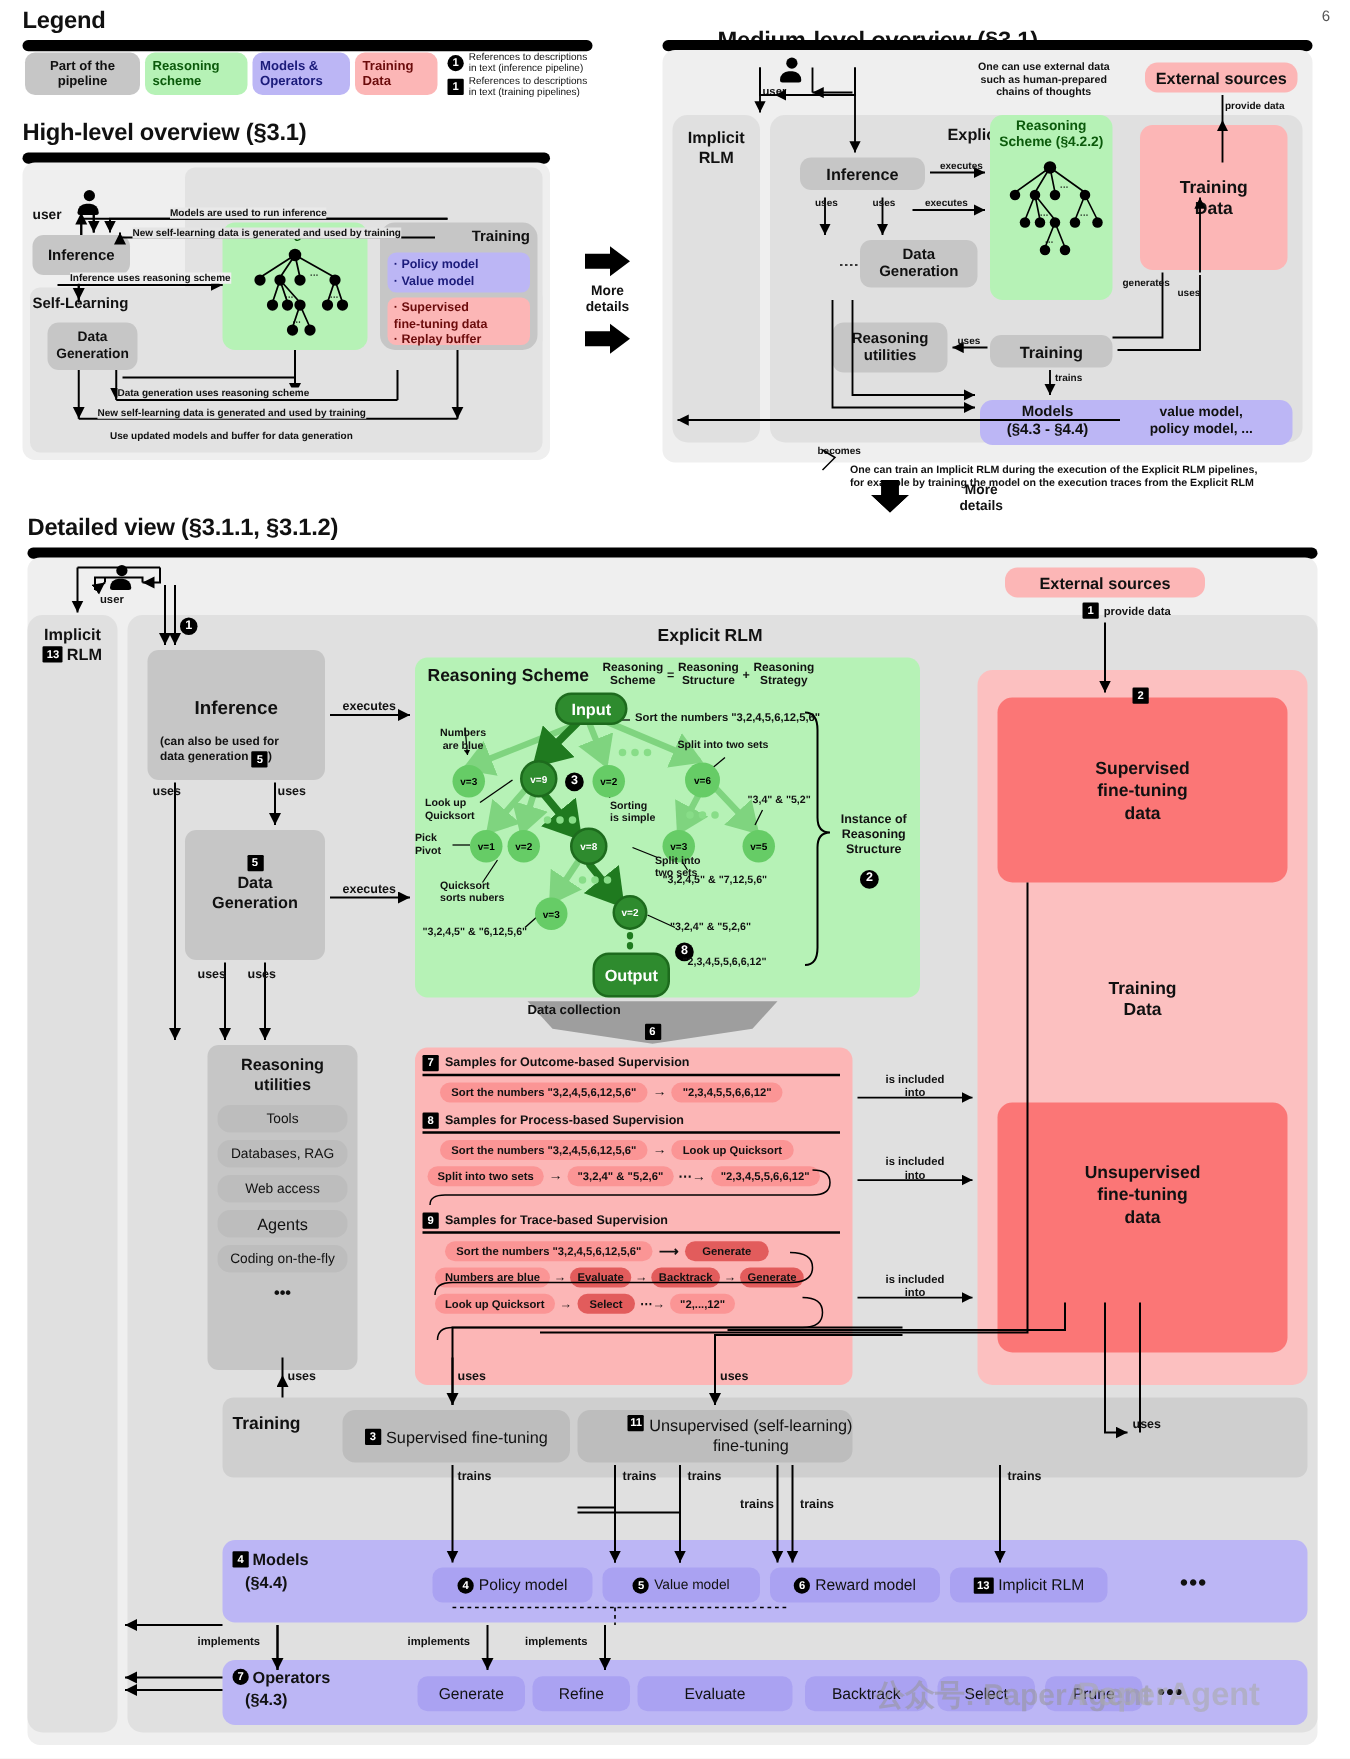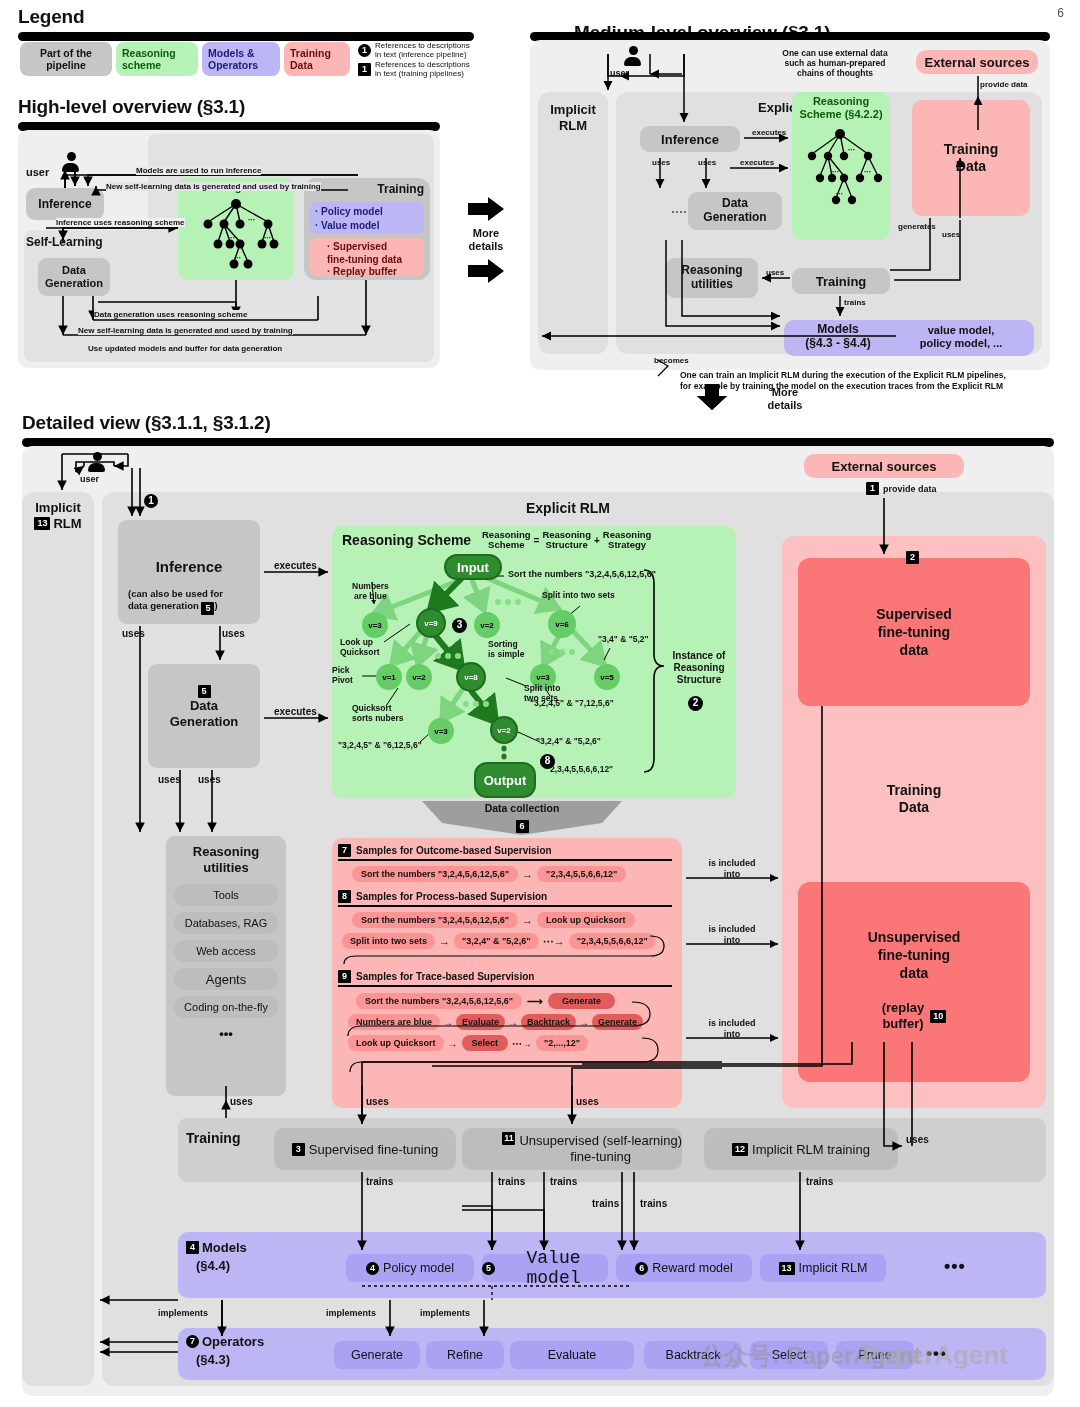--- a/index.html
+++ b/index.html
@@ -136,21 +136,21 @@
           <text x="86" y="62">···</text>
         <text x="56" y="82">···</text>
       </g>
     </svg>
   </div>
 
   <div class="abs grayblk" style="left:286px; top:48px; width:126px; height:102px; background:#c6c6c6;">
     <div class="abs b" style="right:6px; top:4px; font-size:12px;">Training</div>
     <div class="abs b" style="left:6px; top:24px; width:114px; height:32px; background:#bcb6f5; border-radius:7px; font-size:10px; padding:3px 5px; white-space:pre-line; line-height:1.35; color:#1b1b7a;">· Policy model
 · Value model</div>
-    <div class="abs b" style="left:6px; top:60px; width:114px; height:38px; background:#fcb6b6; border-radius:7px; font-size:10px; padding:3px 17px; white-space:pre-line; line-height:1.25; color:#6b0b0b;">· Supervised
+    <div class="abs b" style="left:6px; top:60px; width:114px; height:38px; background:#fcb6b6; border-radius:7px; font-size:10px; padding:3px 5px; white-space:pre-line; line-height:1.25; color:#6b0b0b;">· Supervised
   fine-tuning data
 · Replay buffer</div>
   </div>
 
   <svg width="422" height="238" viewBox="0 0 422 238">
     <defs>
       <marker id="ah" markerWidth="7" markerHeight="7" refX="6" refY="3" orient="auto">
         <path d="M0,0 L6,3 L0,6 z" fill="#000"></path>
       </marker>
     </defs>
@@ -514,21 +514,21 @@
 Structure</div>
     <div class="abs" style="left:356px; top:166px;">
       <span class="badge-c" style="width:15px;height:15px;font-size:10px;">2</span>
     </div>
   </div>
 
   <div class="abs" style="left:400px; top:355px; width:200px; height:34px;">
     <svg width="200" height="34" viewBox="0 0 200 34">
       <path d="M0 0 L200 0 L180 22 L100 34 L20 22 z" fill="#9e9e9e"></path>
     </svg>
-    <div class="abs b" style="left:0; top:1px; width:200px; text-align:center; font-size:10.5px;">Data collection</div>
+    <div class="abs b" style="left:0; top:1px; width:200px; text-align:left; font-size:10.5px;">Data collection</div>
     <div class="abs" style="left:0; top:14px; width:200px; text-align:center;">
       <span class="badge-s">6</span>
     </div>
   </div>
 
   <div class="abs pink" style="left:310px; top:392px; width:350px; height:270px;">
 
     <div class="abs" style="left:6px; top:6px; width:338px;">
       <div style="display:flex; align-items:center; gap:5px;">
         <span class="badge-s">7</span>
@@ -634,58 +634,49 @@
 fine-tuning
 data</div>
   <div class="abs" style="left:884px; top:100px;">
     <span class="badge-s">2</span>
   </div>
 
   <div class="abs pinkdeep" style="left:776px; top:392px; width:232px; height:200px;margin-top:44px;">
     <div class="abs b ctr" style="left:0; top:46px; width:232px; font-size:14px; white-space:pre-line; line-height:1.3;">Unsupervised
 fine-tuning
 data</div>
-    <div class="abs" style="left:0; top:118px; width:232px; display:flex; align-items:center; justify-content:center; gap:6px;">
-      <span class="b" style="font-size:13px; white-space:pre-line; line-height:1.25; text-align:center;">(replay
-buffer)</span>
-      <span class="badge-s wide">10</span>
-    </div>
   </div>
 
   <div class="abs graybox" style="left:156px; top:672px; width:868px; height:64px; background:#cfcfcf;">
     <div class="abs b" style="left:8px; top:12px; font-size:14px;">Training</div>
   </div>
   <div class="abs graybox2 ctr" style="left:252px; top:682px; width:182px; height:42px;">
     <span class="badge-s" style="margin-right:4px;">3</span>
     <span style="font-size:13px;">Supervised fine-tuning</span>
   </div>
   <div class="abs graybox2 ctr" style="left:440px; top:682px; width:220px; height:42px;justify-content:flex-end;">
     <span class="badge-s" style="margin-right:4px; align-self:flex-start; margin-top:4px;">11</span>
     <span style="font-size:13px; white-space:pre-line; line-height:1.2; text-align:center;">Unsupervised (self-learning)
 fine-tuning</span>
   </div>
-  <div class="abs graybox2 ctr" style="left:682px; top:682px; width:194px; height:42px;">
-    <span class="badge-s wide" style="margin-right:4px;">12</span>
-    <span style="font-size:13px;">Implicit RLM training</span>
-  </div>
 
   <div class="abs purple" style="left:156px; top:786px; width:868px; height:66px;">
     <div class="abs" style="left:8px; top:8px; display:flex; align-items:center; gap:3px;">
       <span class="badge-s">4</span>
       <span class="b" style="font-size:13px;">Models</span>
     </div>
     <div class="abs b" style="left:18px; top:26px; font-size:13px;">(§4.4)</div>
 
     <div class="abs purplebox ctr" style="left:168px; top:22px; width:128px; height:28px;">
       <span class="badge-c" style="margin-right:4px;">4</span>
       <span style="font-size:12.5px;">Policy model</span>
     </div>
     <div class="abs purplebox ctr" style="left:304px; top:22px; width:126px; height:28px;">
       <span class="badge-c" style="margin-right:4px;">5</span>
-      <span style="font-size:18px;font-family:Liberation Mono, monospace;">Value model</span>
+      <span style="font-size:11px;">Value model</span>
     </div>
     <div class="abs purplebox ctr" style="left:438px; top:22px; width:136px; height:28px;">
       <span class="badge-c" style="margin-right:4px;">6</span>
       <span style="font-size:12.5px;">Reward model</span>
     </div>
     <div class="abs purplebox ctr" style="left:582px; top:22px; width:126px; height:28px;">
       <span class="badge-s wide" style="margin-right:4px;">13</span>
       <span style="font-size:12.5px;">Implicit RLM</span>
     </div>
     <div class="abs b" style="left:766px; top:24px; font-size:18px; letter-spacing:1px;">•••</div>

